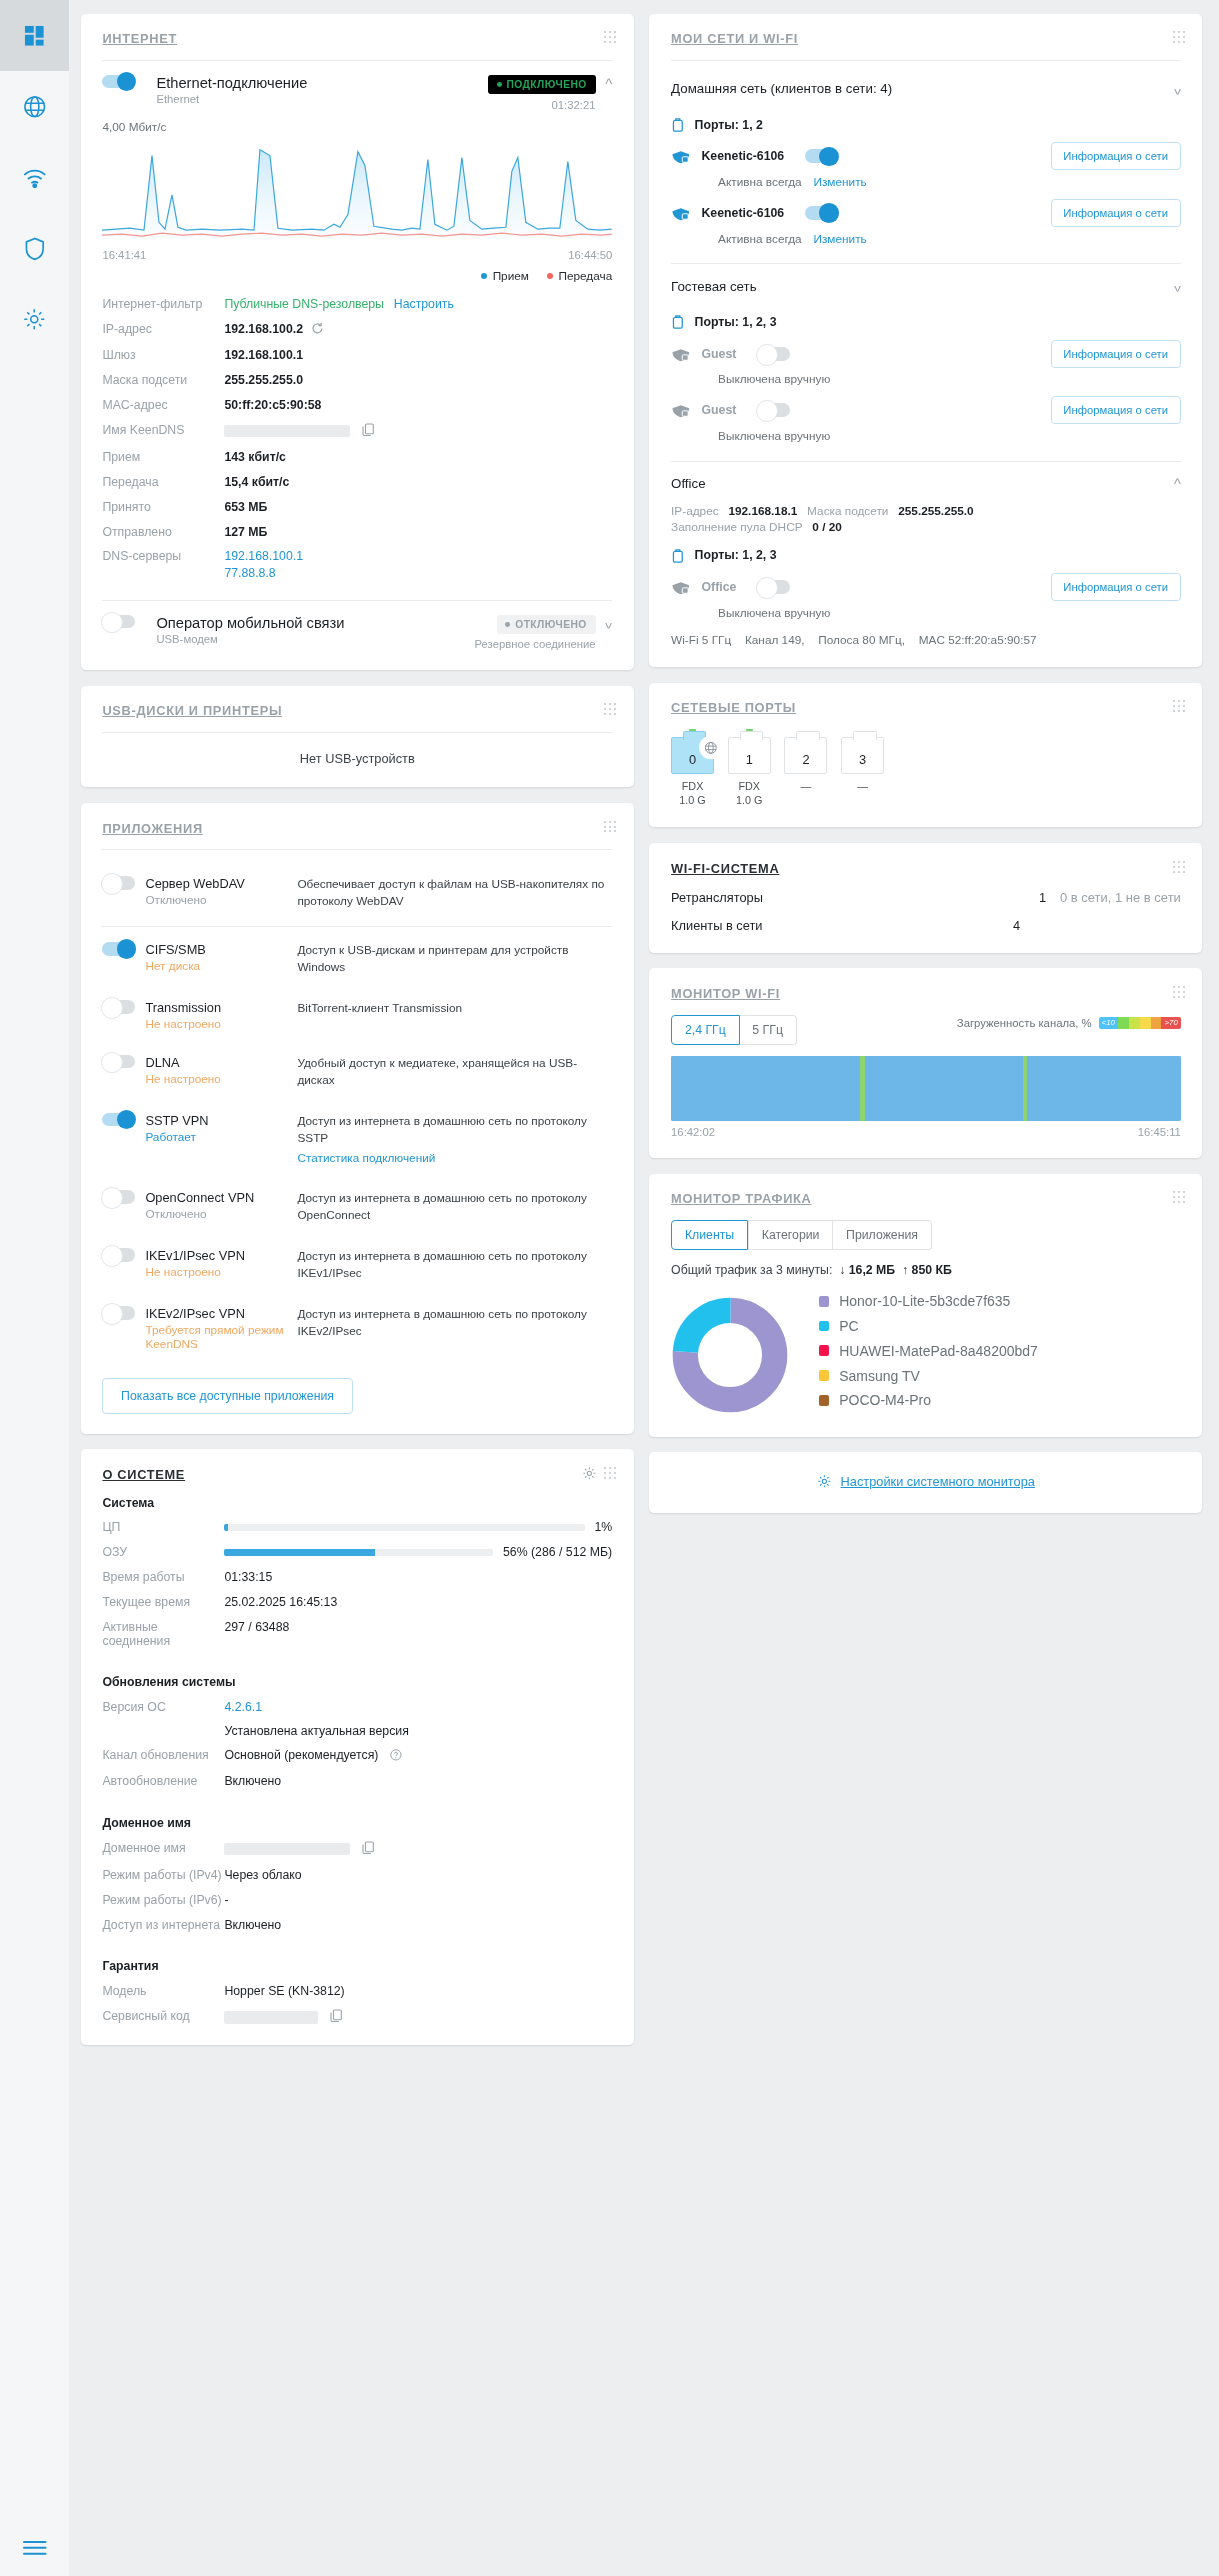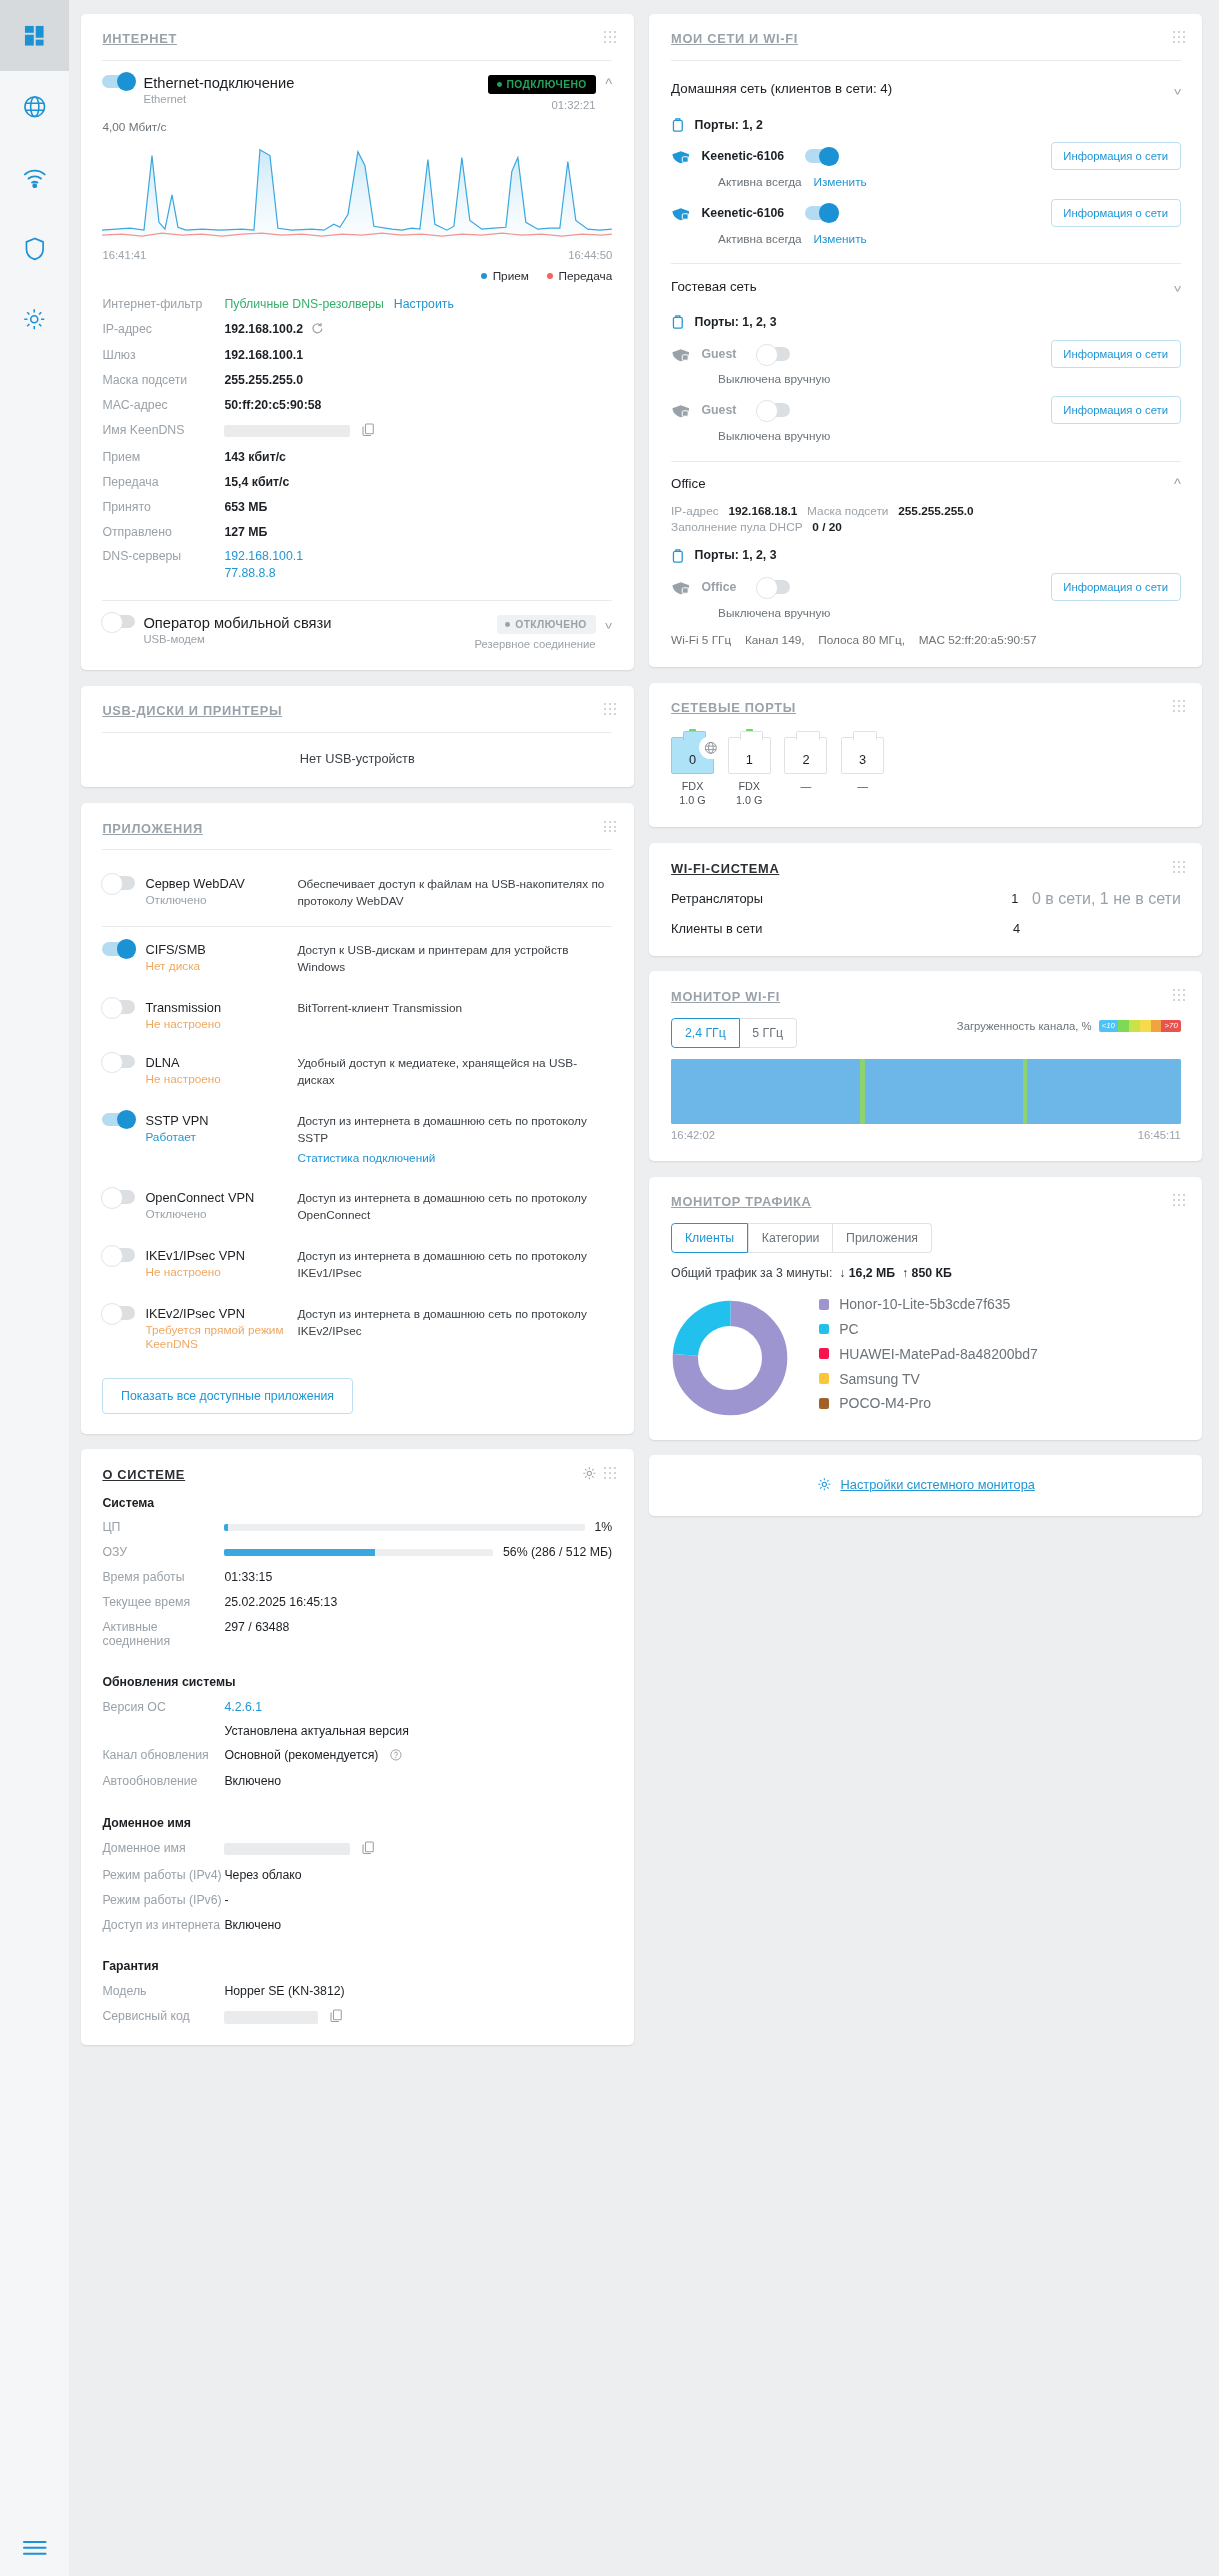--- a/index.html
+++ b/index.html
@@ -54,21 +54,21 @@
   .tgl { width: 33px; height: 13.7px; border-radius: 7.9px; position: relative; flex: 0 0 33px; }
   .tgl.on  { background: #b3dcf2; }
   .tgl.off { background: #dcdfe2; }
   .tgl::after {
     content:''; position:absolute; top:-2.9px; width:19.6px; height:19.6px; border-radius:50%;
   }
   .tgl.on::after  { right:-1px; background:#1a92d4; }
   .tgl.off::after { left:-1px;  background:#fff; border:1px solid #e0e3e6; }
 
   
-  .conn-row { display: flex; align-items: flex-start; gap: 8px; }
+  .conn-row { display: flex; align-items: flex-start; gap: 21px; }
   .conn-name { font-size: 14.7px; color: #1c2024; }
   .conn-sub  { font-size: 11.3px; color: #9aa2a9; margin-top: 2px; }
   .conn-right { margin-left: auto; text-align: right; display:flex; align-items:flex-start; gap:9.8px;}
   .badge {
     display: inline-flex; align-items: center; gap: 4.9px;
     background: #000000; color: #25a35a; font-size: 10.3px; font-weight: bold;
     letter-spacing: 0.4px; padding: 3.9px 8.8px; border-radius: 2.9px;
   }
   .badge.off { background: #eff1f2; color: #9aa2a9; }
   .badge i { width: 4.9px; height: 4.9px; border-radius: 50%; background: #25a35a; display:block;}
@@ -148,21 +148,21 @@
   .port.active .port-shape::before { background:#ade2f7; border-color:#8ccfed;}
   .port-meta { font-size:10.8px; color:#4b5156; line-height:1.35; margin-top:4.9px;}
   .globe-badge { position:absolute; right:-7.9px; bottom:15.7px; width:19.6px;height:19.6px;border-radius:50%;
                  background:#fff; display:flex;align-items:center;justify-content:center;
                  box-shadow:0 0 0 2px #fff;}
 
   
   .wf-row { display:flex; align-items:center; margin-top:13.7px; font-size:12.8px;}
   .wf-row .k { flex:1; color:#1c2024;}
   .wf-row .n { width: 25.5px; text-align:right; color:#1c2024; }
-  .wf-row .x { margin-left:13.7px; color:#9aa2a9; font-size:16px; flex: 0 0 auto;}
+  .wf-row .x { margin-left:13.7px; color:#9aa2a9; font-size:13px; flex: 0 0 auto;}
 
   
   .tabs { display:flex; margin-top: 13.7px; }
   .tab { border:1px solid #dfe3e6; padding:6.9px 12.8px; font-size:12.3px; color:#6b7378; background:#fff;}
   .tab:first-child { border-radius:3.9px 0 0 3.9px;}
   .tab:last-child { border-radius:0 3.9px 3.9px 0; border-left:none;}
   .tab.active { border-color:#2196d4; color:#2196d4; position:relative; z-index:1;}
   .chan-label { font-size:11.3px; color:#6b7378; margin-left:auto; display:flex; align-items:center; gap:6.9px;}
   .scale { display:flex; height:12.8px; border-radius:2px; overflow:hidden;}
   .scale i { display:block; width:10.8px; height:12.8px;}

